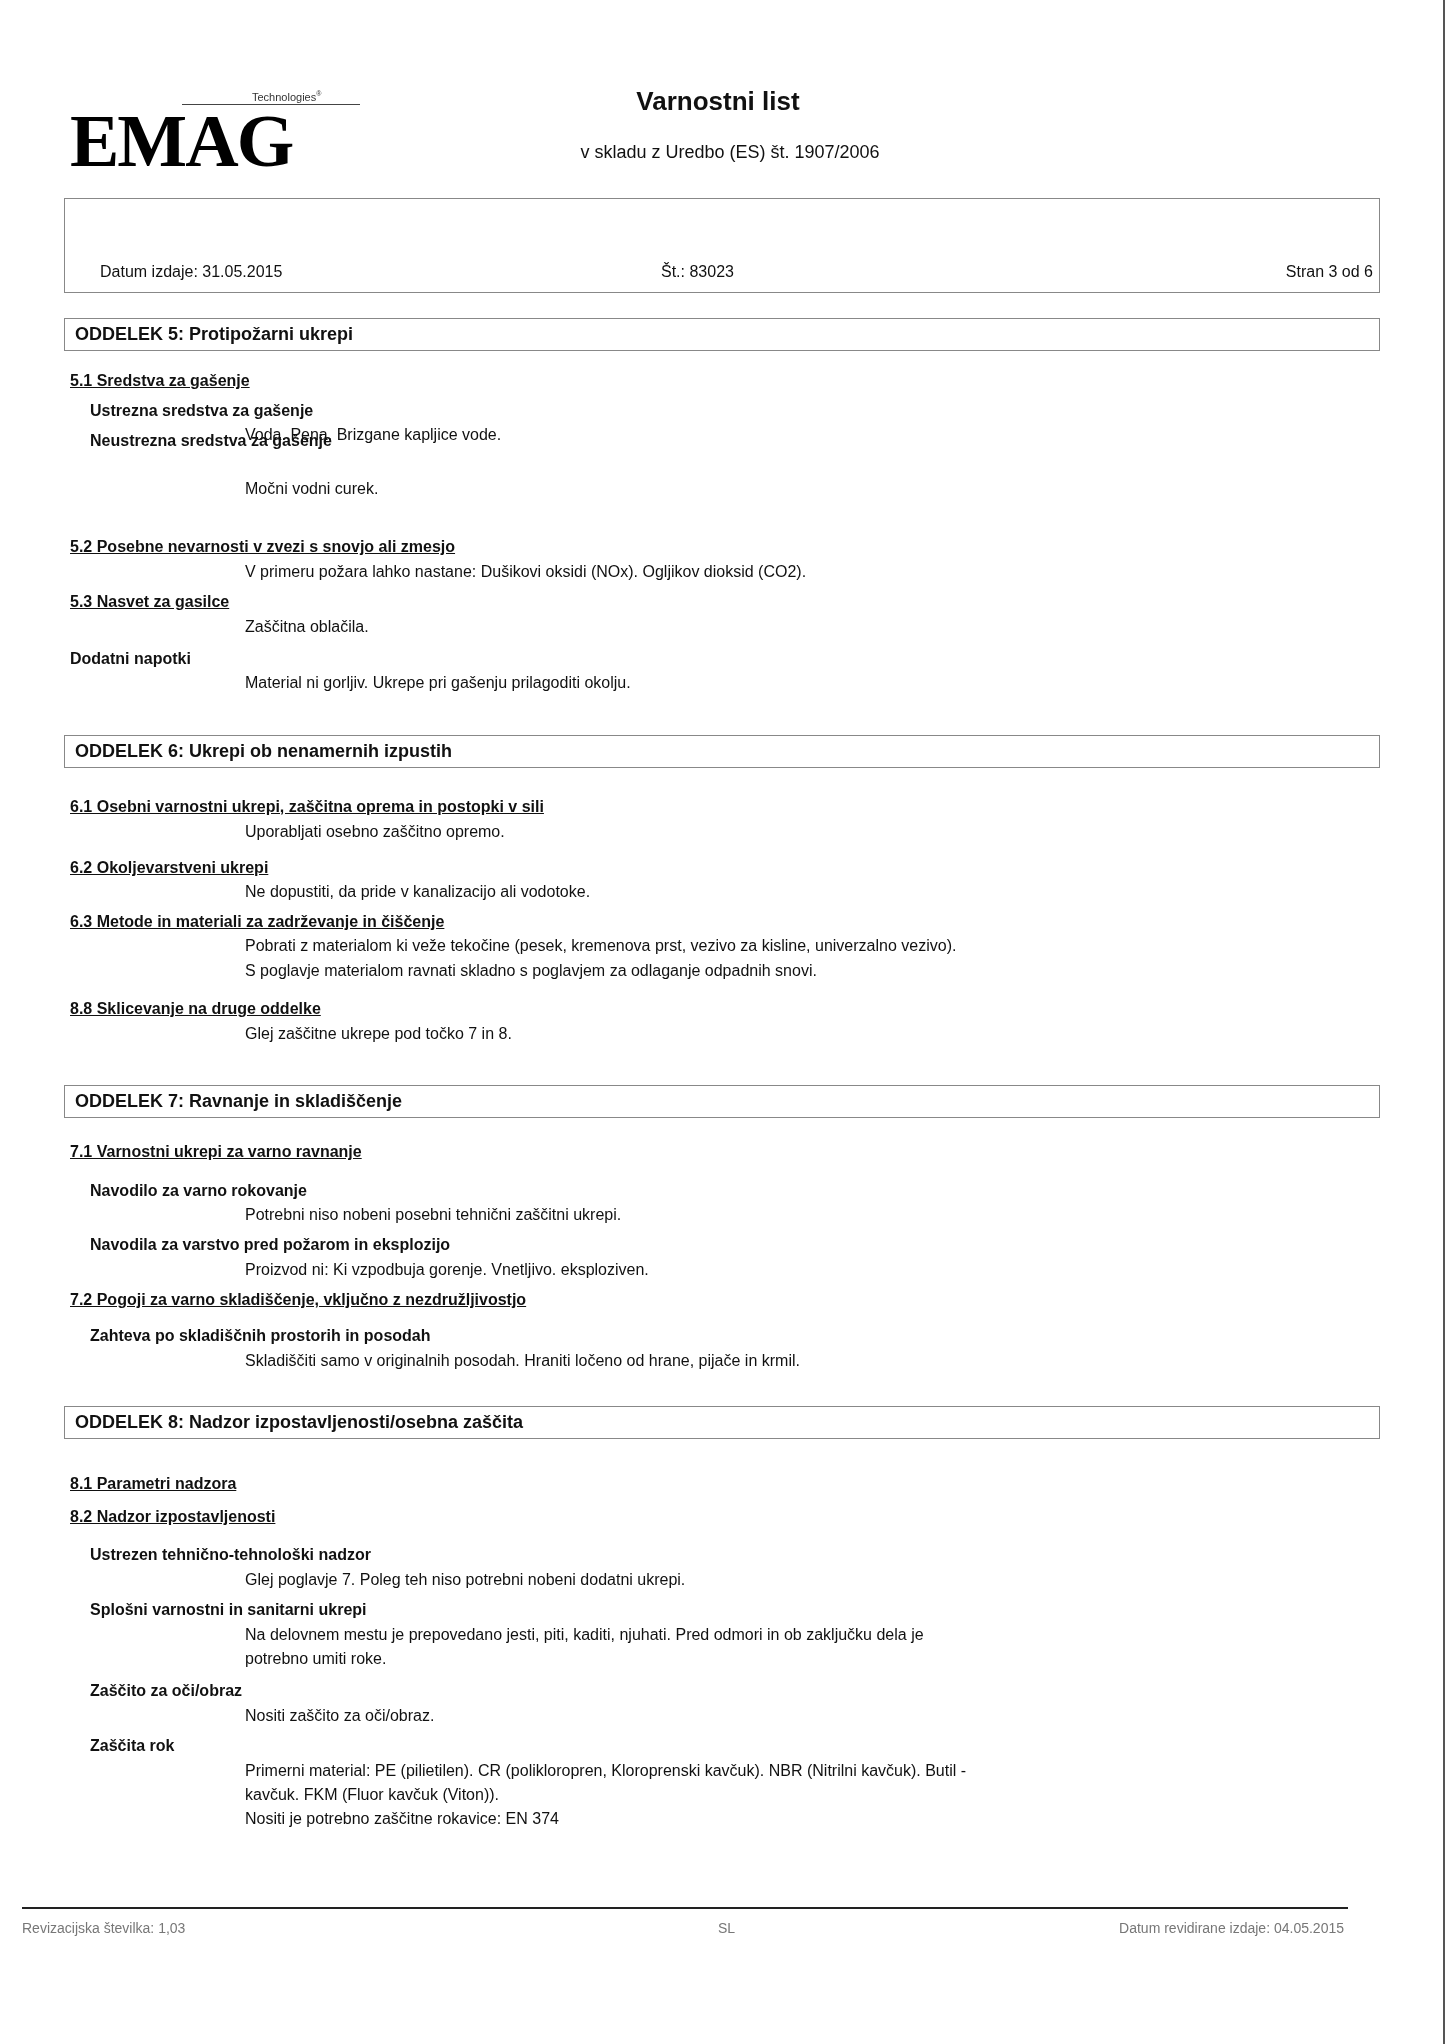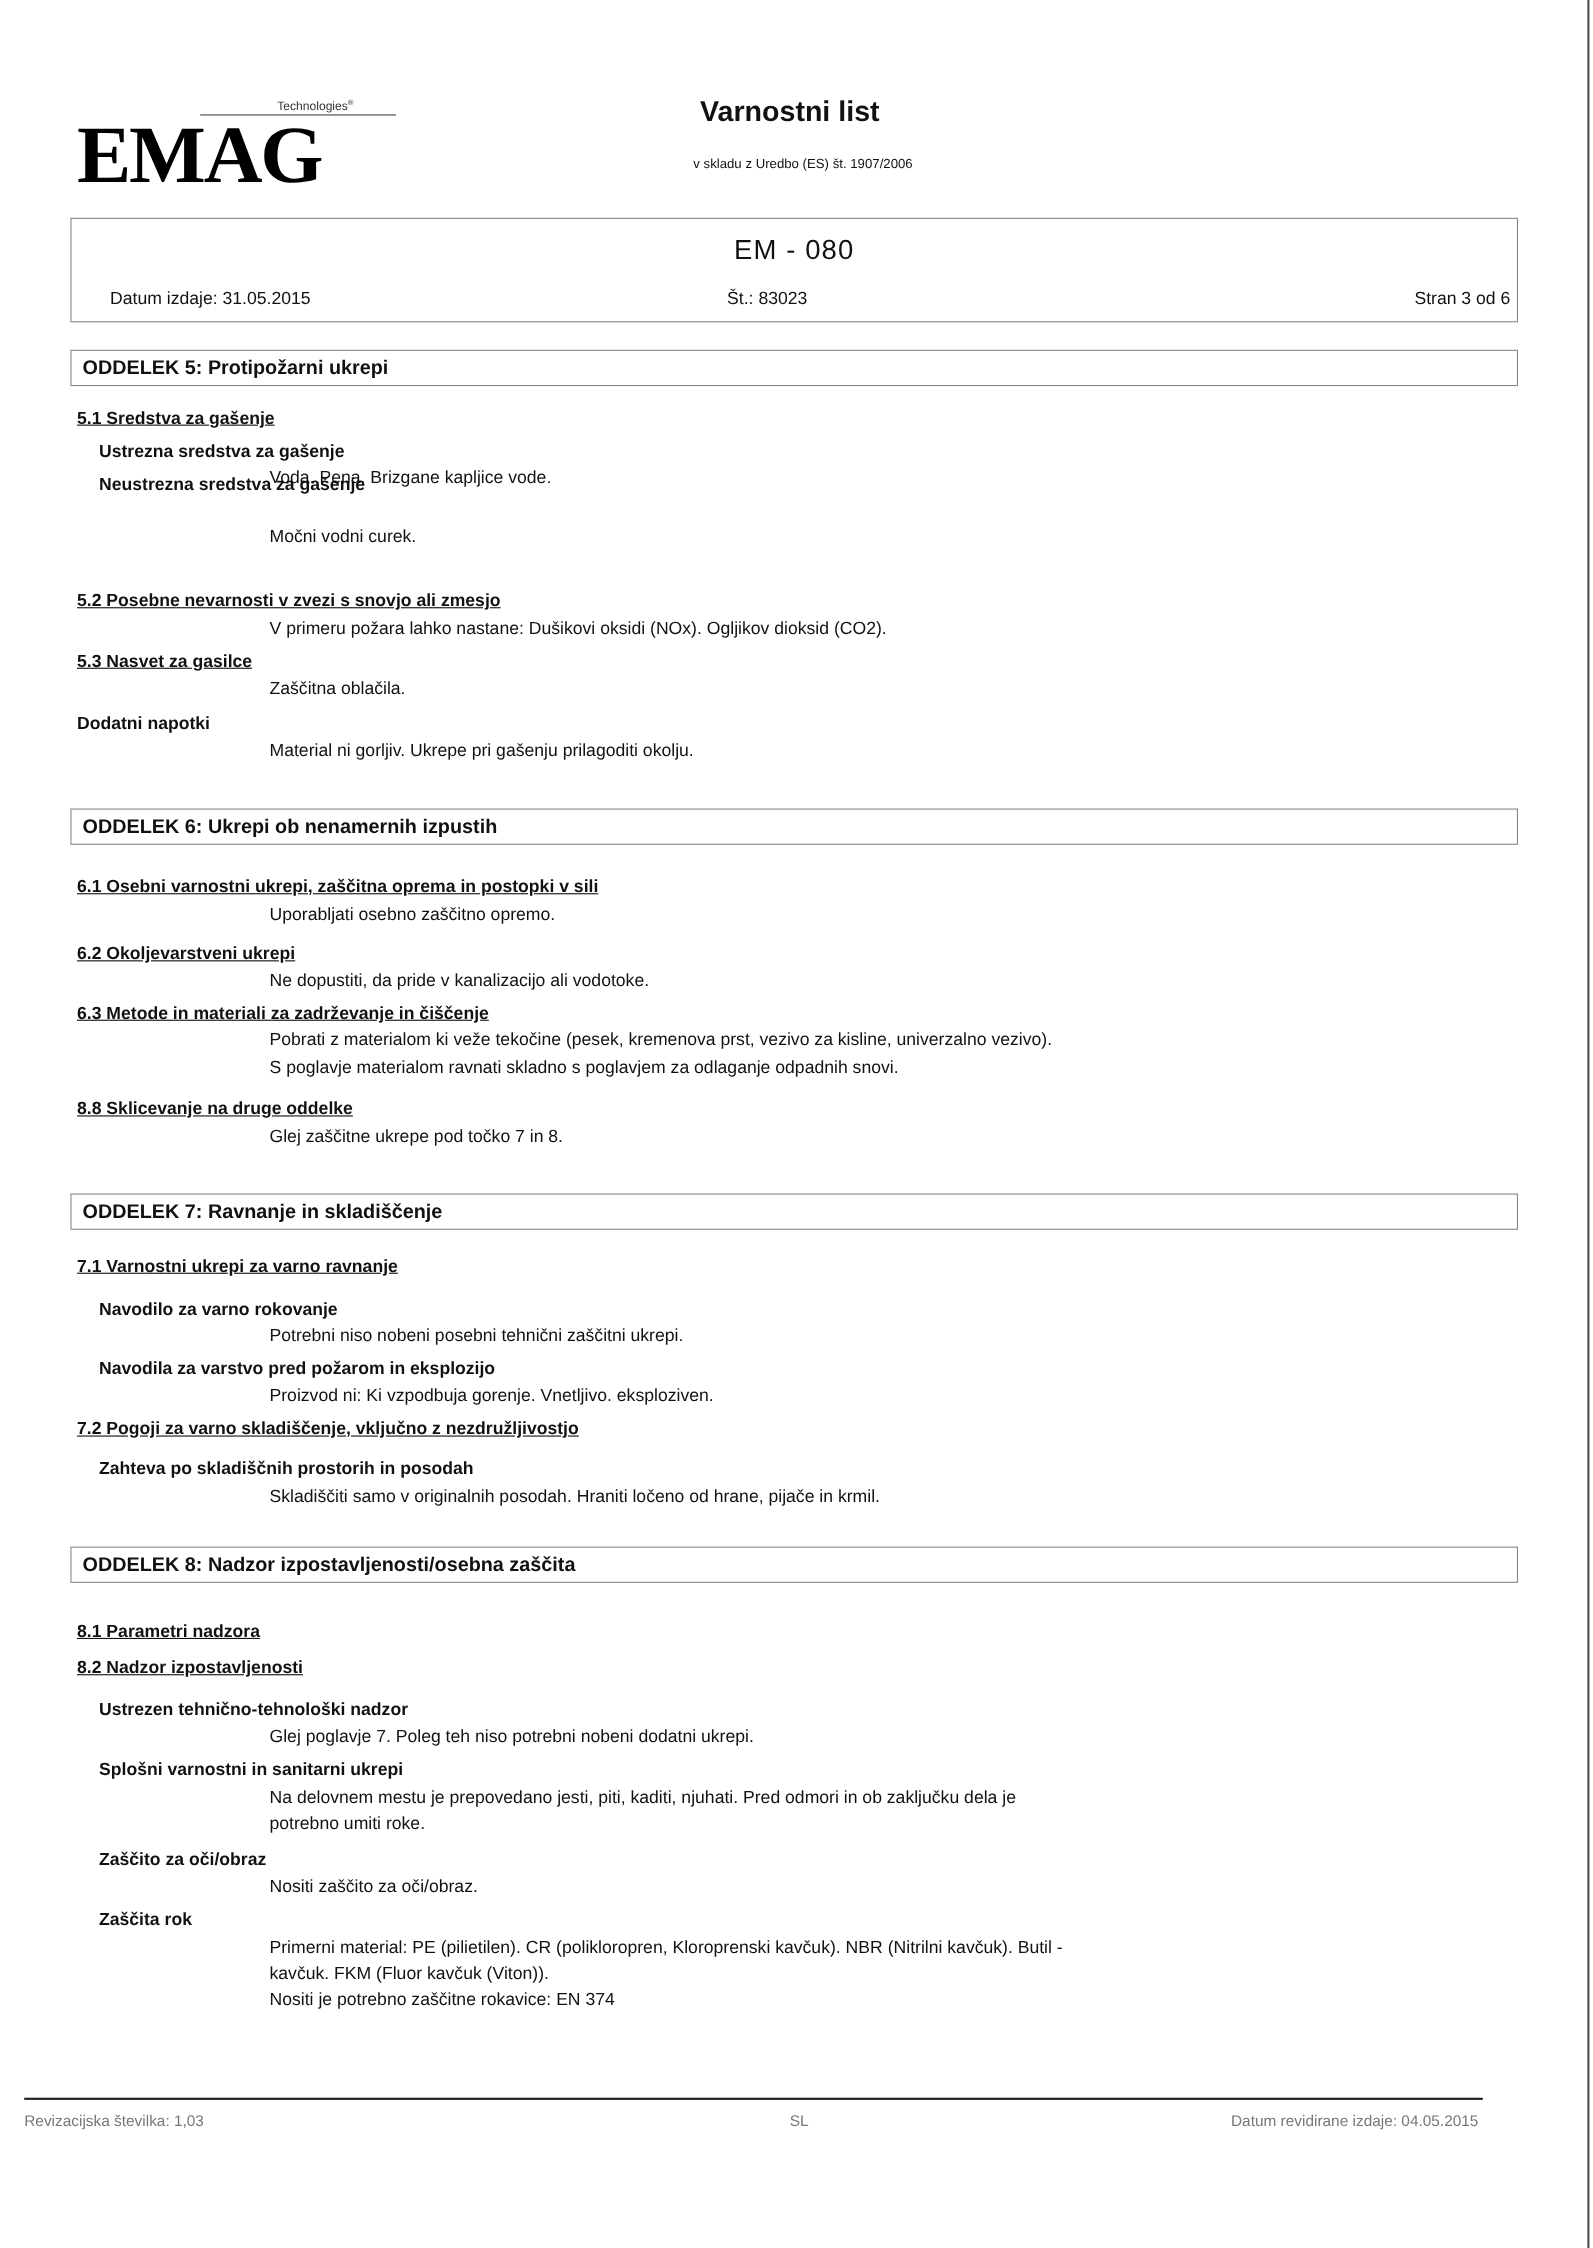--- a/index.html
+++ b/index.html
@@ -11,21 +11,21 @@
   
   .logo { position: absolute; left: 70px; top: 96px; width: 290px; height: 80px; }
   .logo-main { position: absolute; left: 0; top: 8px; font-family: "Liberation Serif", serif;
                font-weight: bold; font-size: 74px; letter-spacing: -2px; color: #000000; line-height: 74px; }
   .logo-tech { position: absolute; left: 182px; top: -6px; font-size: 11px; color: #333;
                font-family: "Liberation Sans", sans-serif; }
   .logo-line { position: absolute; left: 112px; top: 8px; width: 178px; height: 1px; background: #444; }
 
   .doc-title { left: 0; width: 1448px; text-align: center; top: 86px; font-size: 26px; font-weight: bold; }
   .doc-title span { position: relative; left: 0; }
-  .doc-sub { top: 142px; font-size: 12px; }
+  .doc-sub { top: 142px; font-size: 18px; }
 
   .header-box { position: absolute; left: 64px; top: 198px; width: 1316px; height: 95px;
                 border: 1.5px solid #888; box-sizing: border-box; }
   .product { position: absolute; left: 0; width: 100%; text-align: center; top: 14px;
              font-size: 25px; letter-spacing: 1px; }
   .meta-left { position: absolute; left: 10px; top: 64px; font-size: 16px; margin-left: 25px; }
   .meta-center { position: absolute; left: 596px; top: 64px; font-size: 16px; text-align: center; }
   .meta-right { position: absolute; right: 6px; top: 64px; font-size: 16px; margin-left: 12px; }
 
   .sec-box { position: absolute; left: 64px; width: 1316px; height: 33px; border: 1.5px solid #888;
@@ -51,21 +51,20 @@
 </div>
 
 <div class="abs doc-title" style="left:0;width:1448px;text-align:center;top:86px;">
   <span style="position:relative;left:-6px;">Varnostni list</span>
 </div>
 <div class="abs doc-sub" style="left:0;width:1448px;text-align:center;">
   <span style="position:relative;left:6px;">v skladu z Uredbo (ES) št. 1907/2006</span>
 </div>
 
 <div class="header-box">
-  <div class="product">EM - 080</div>
   <div class="meta-left">Datum izdaje: 31.05.2015</div>
   <div class="meta-center">Št.: 83023</div>
   <div class="meta-right">Stran 3 od 6</div>
 </div>
 
 <div class="sec-box" style="top:318px">ODDELEK 5: Protipožarni ukrepi</div>
 <div class="sub" style="top:372px">5.1 Sredstva za gašenje</div>
 <div class="lbl" style="top:402px">Ustrezna sredstva za gašenje</div>
 <div class="txt" style="top:426px">Voda. Pena. Brizgane kapljice vode.</div>
 <div class="lbl" style="top:432px">Neustrezna sredstva za gašenje</div>

